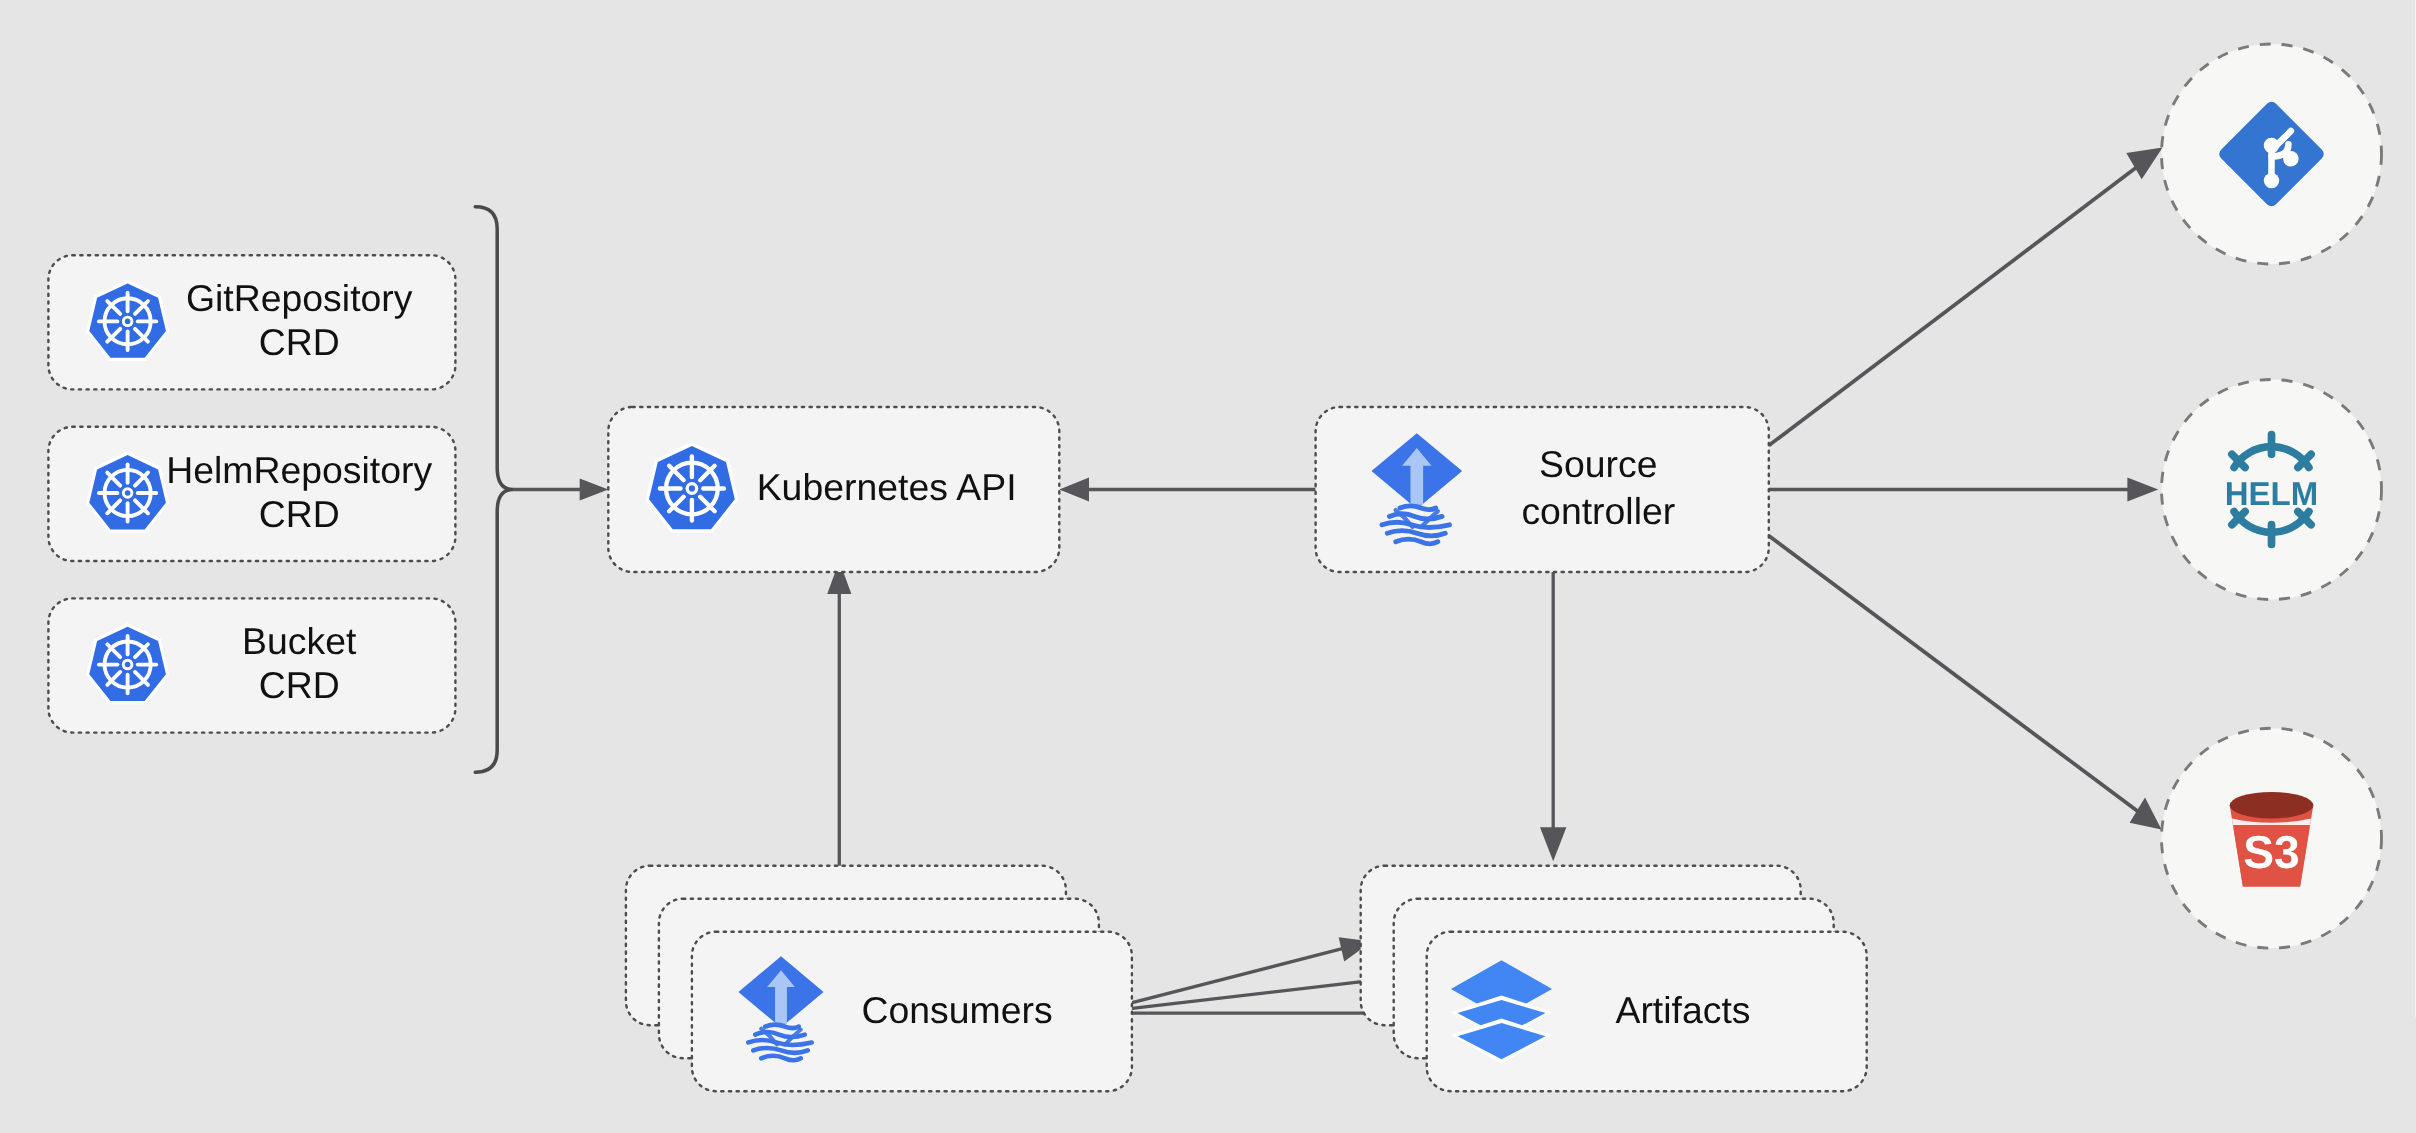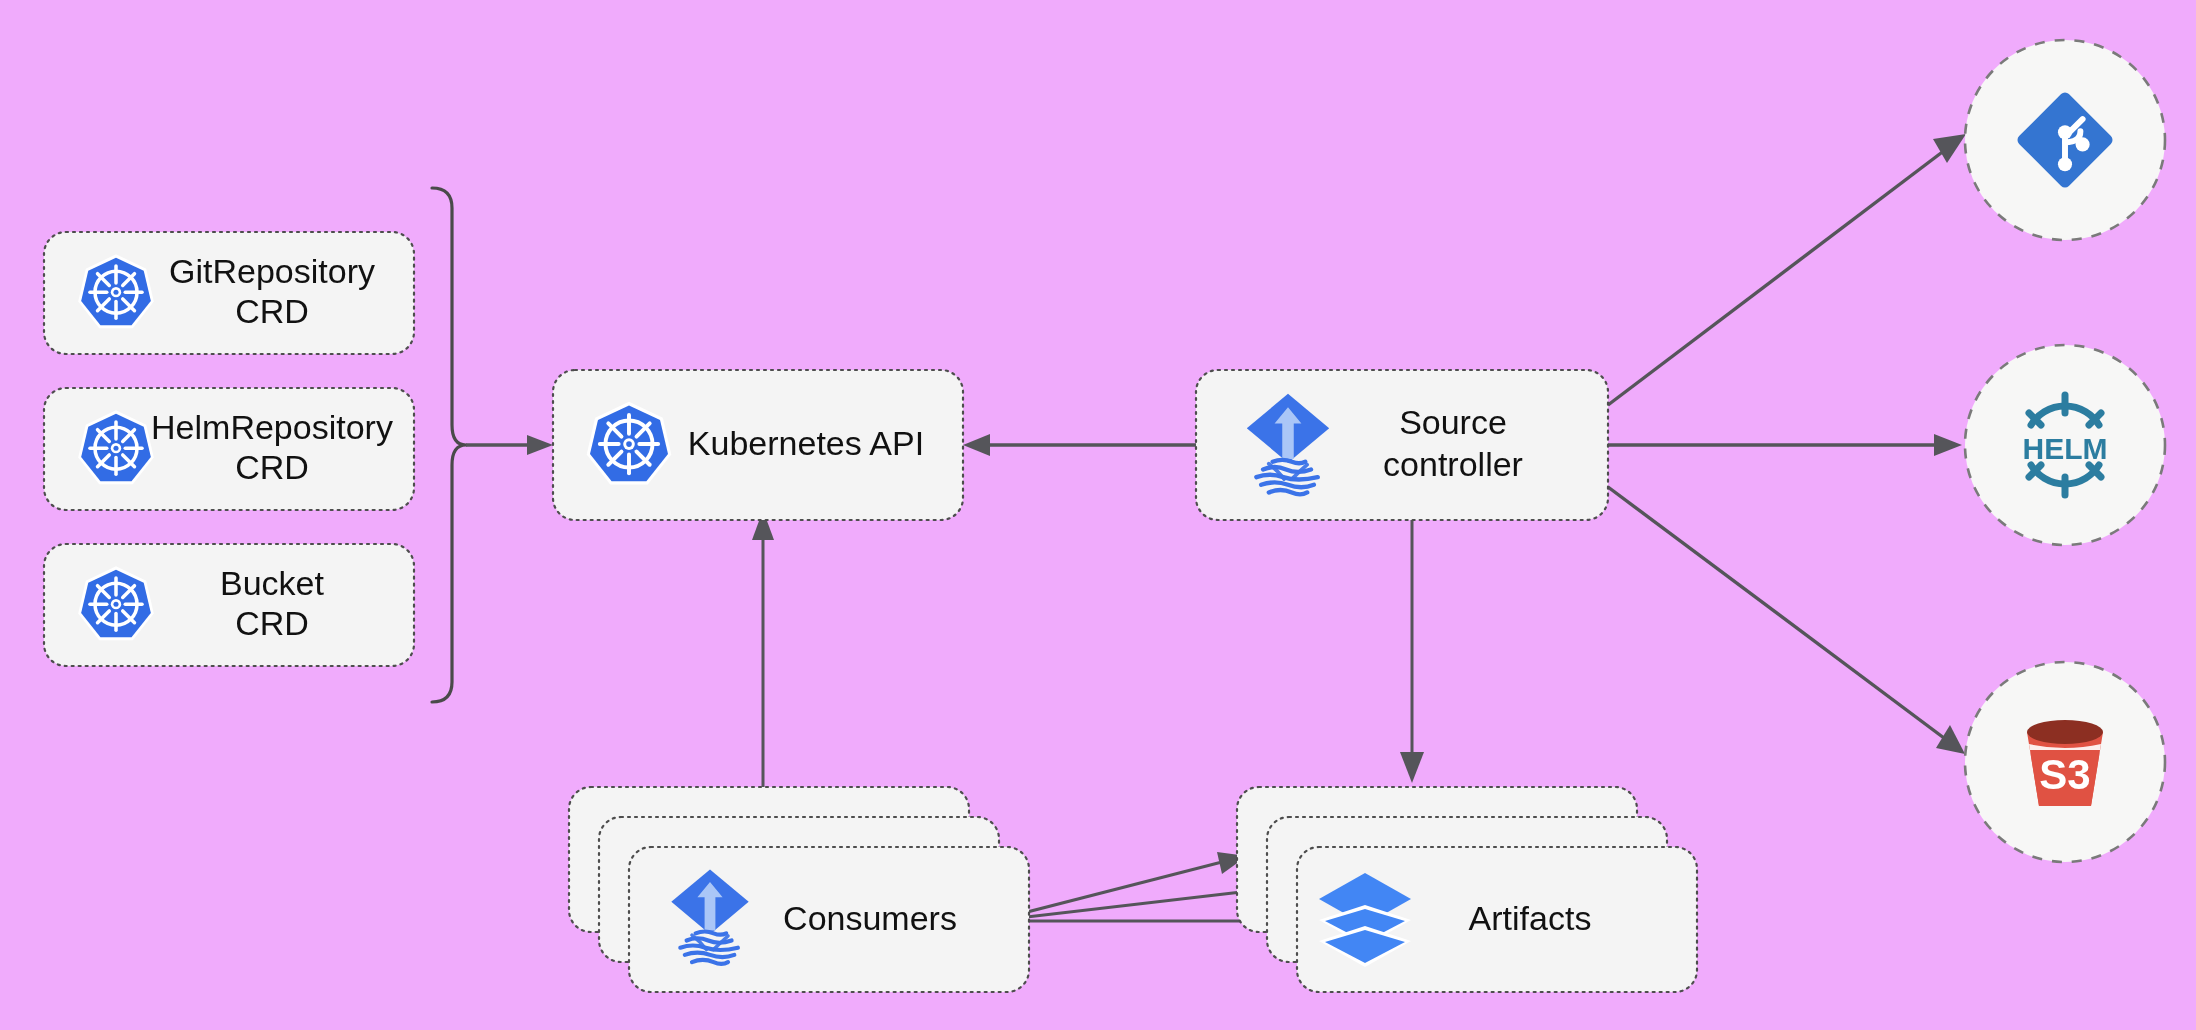--- a/index.html
+++ b/index.html
@@ -10,21 +10,21 @@
   body {
     width: 2196px;
     height: 1030px;
     overflow: hidden;
     font-family: "Liberation Sans", sans-serif;
   }
   #diagram-root {
     position: relative;
     width: 2196px;
     height: 1030px;
-    background: #f0abfc;
+    background: #e5e5e5;
   }
   svg.diagram {
     display: block;
     width: 2196px;
     height: 1030px;
   }
   .node-label {
     font-family: "Liberation Sans", sans-serif;
     font-size: 34px;
     fill: #111111;

